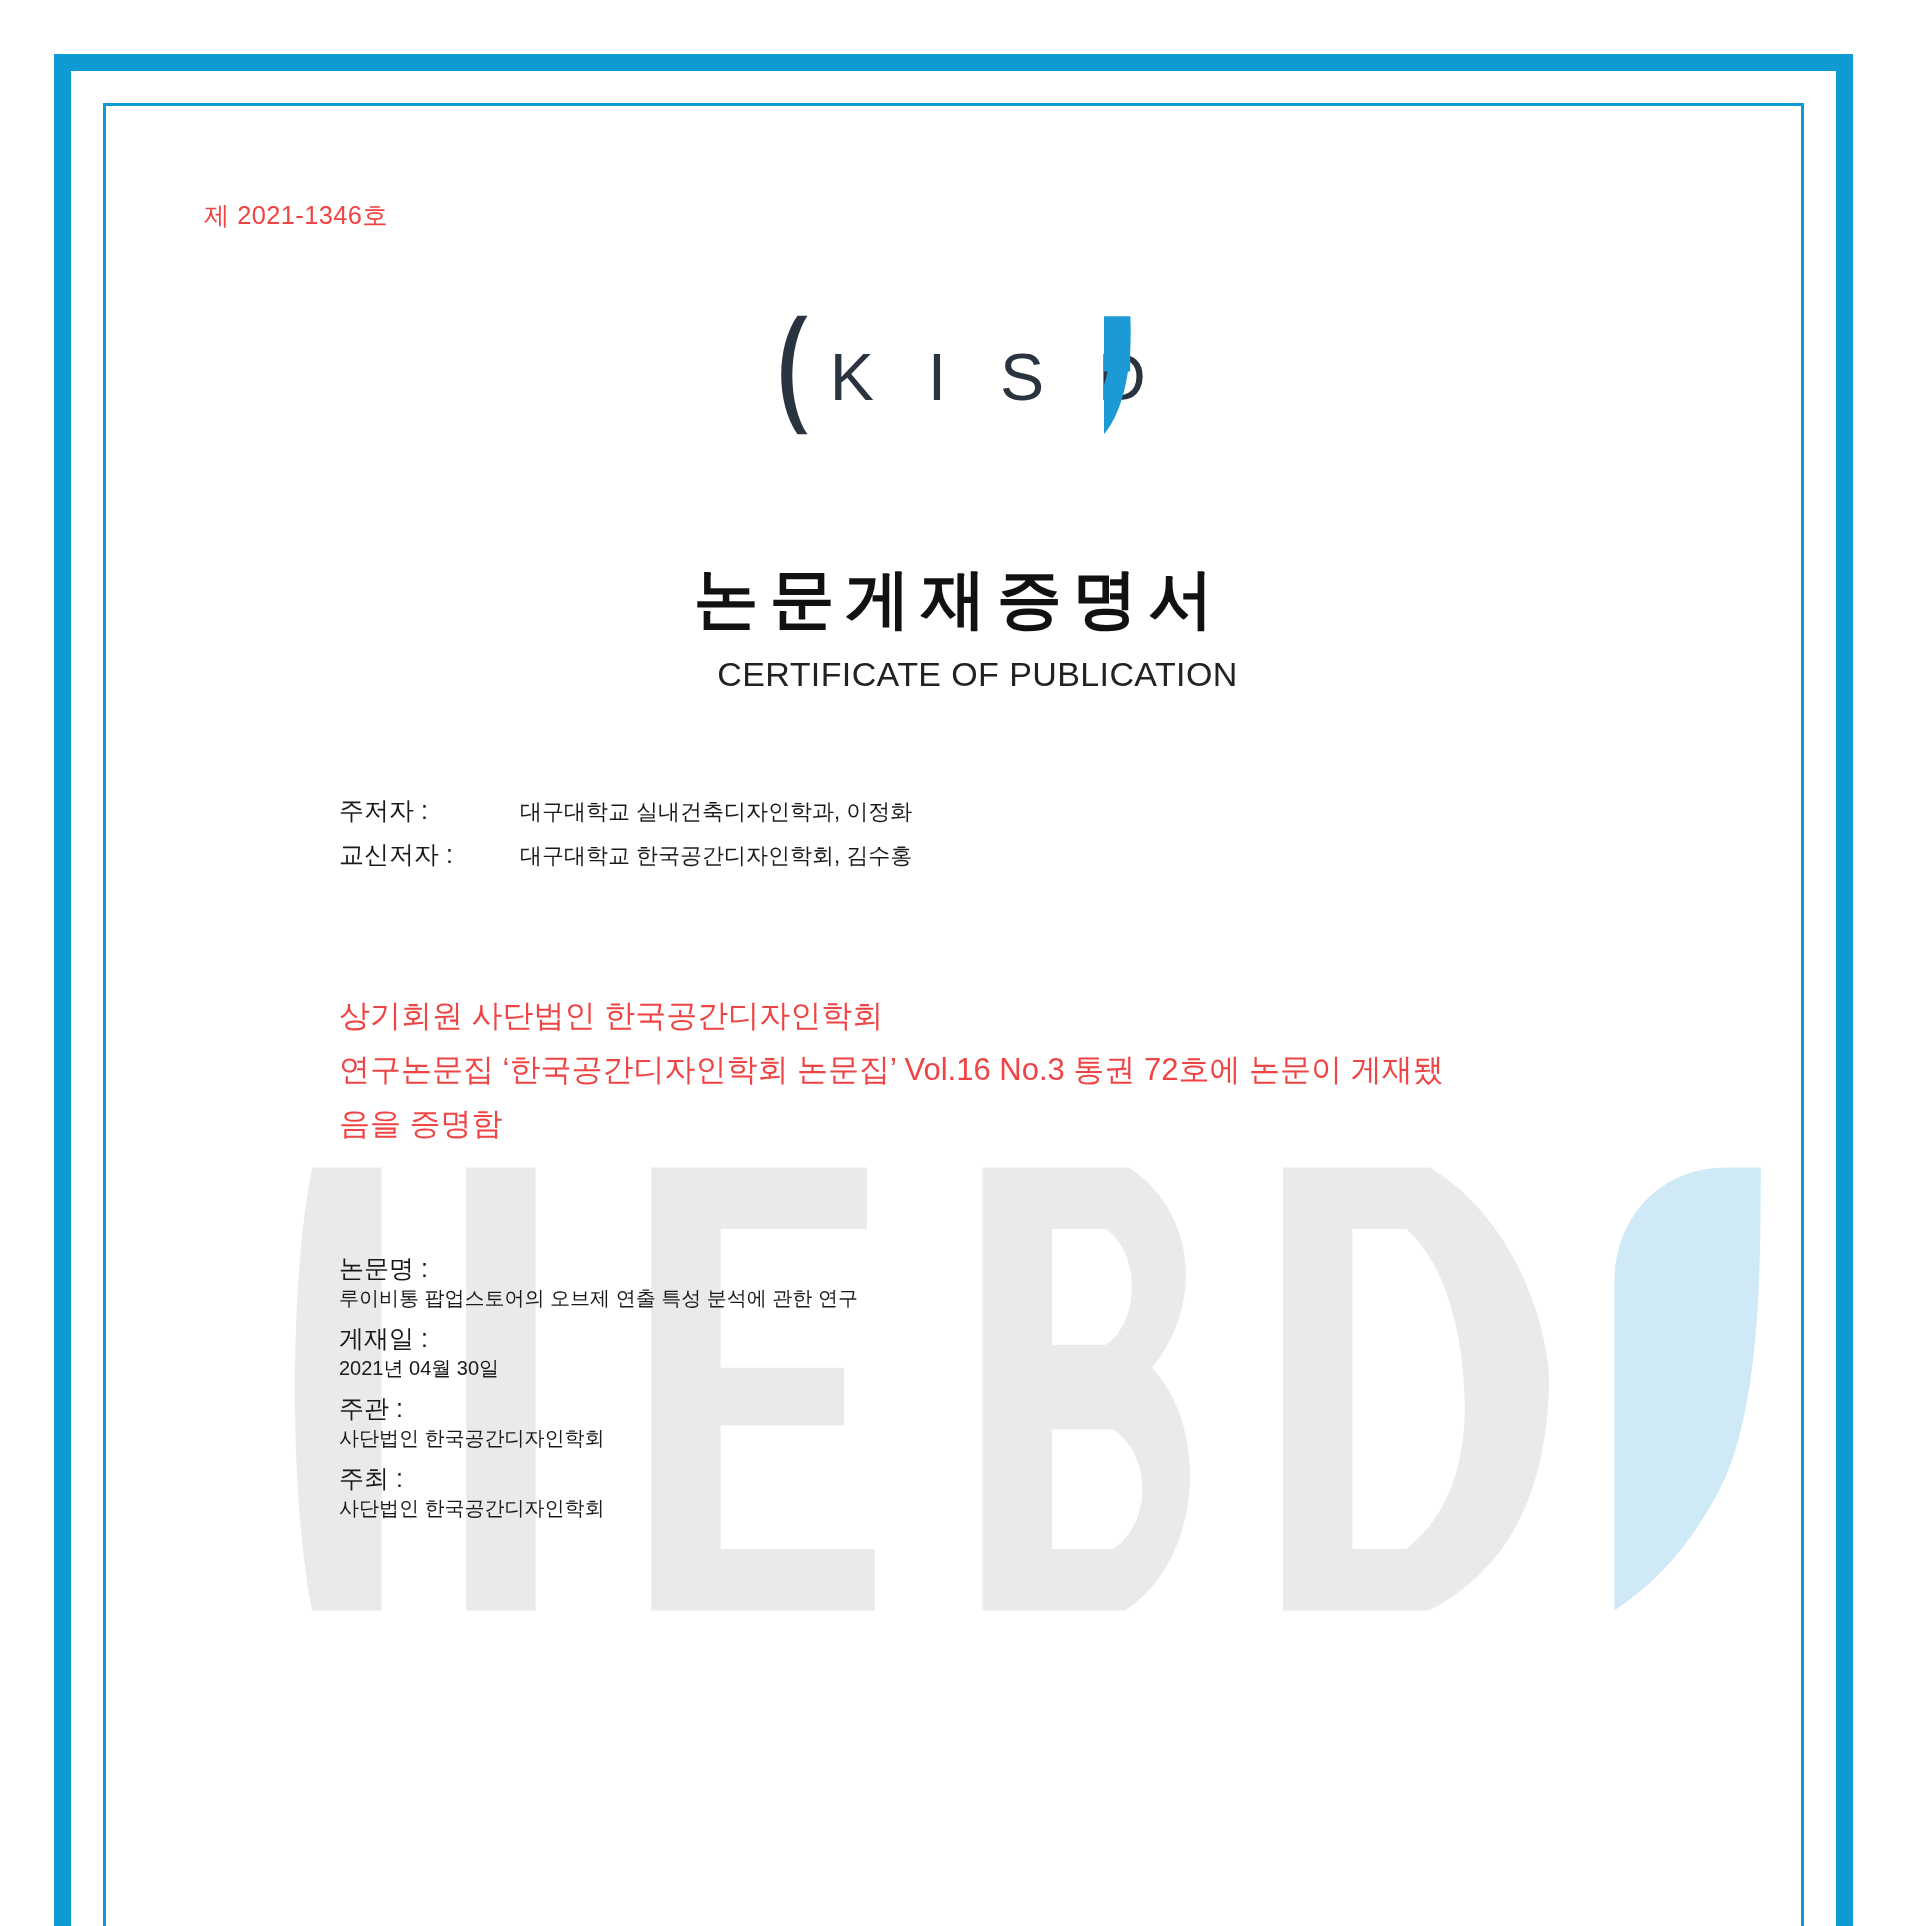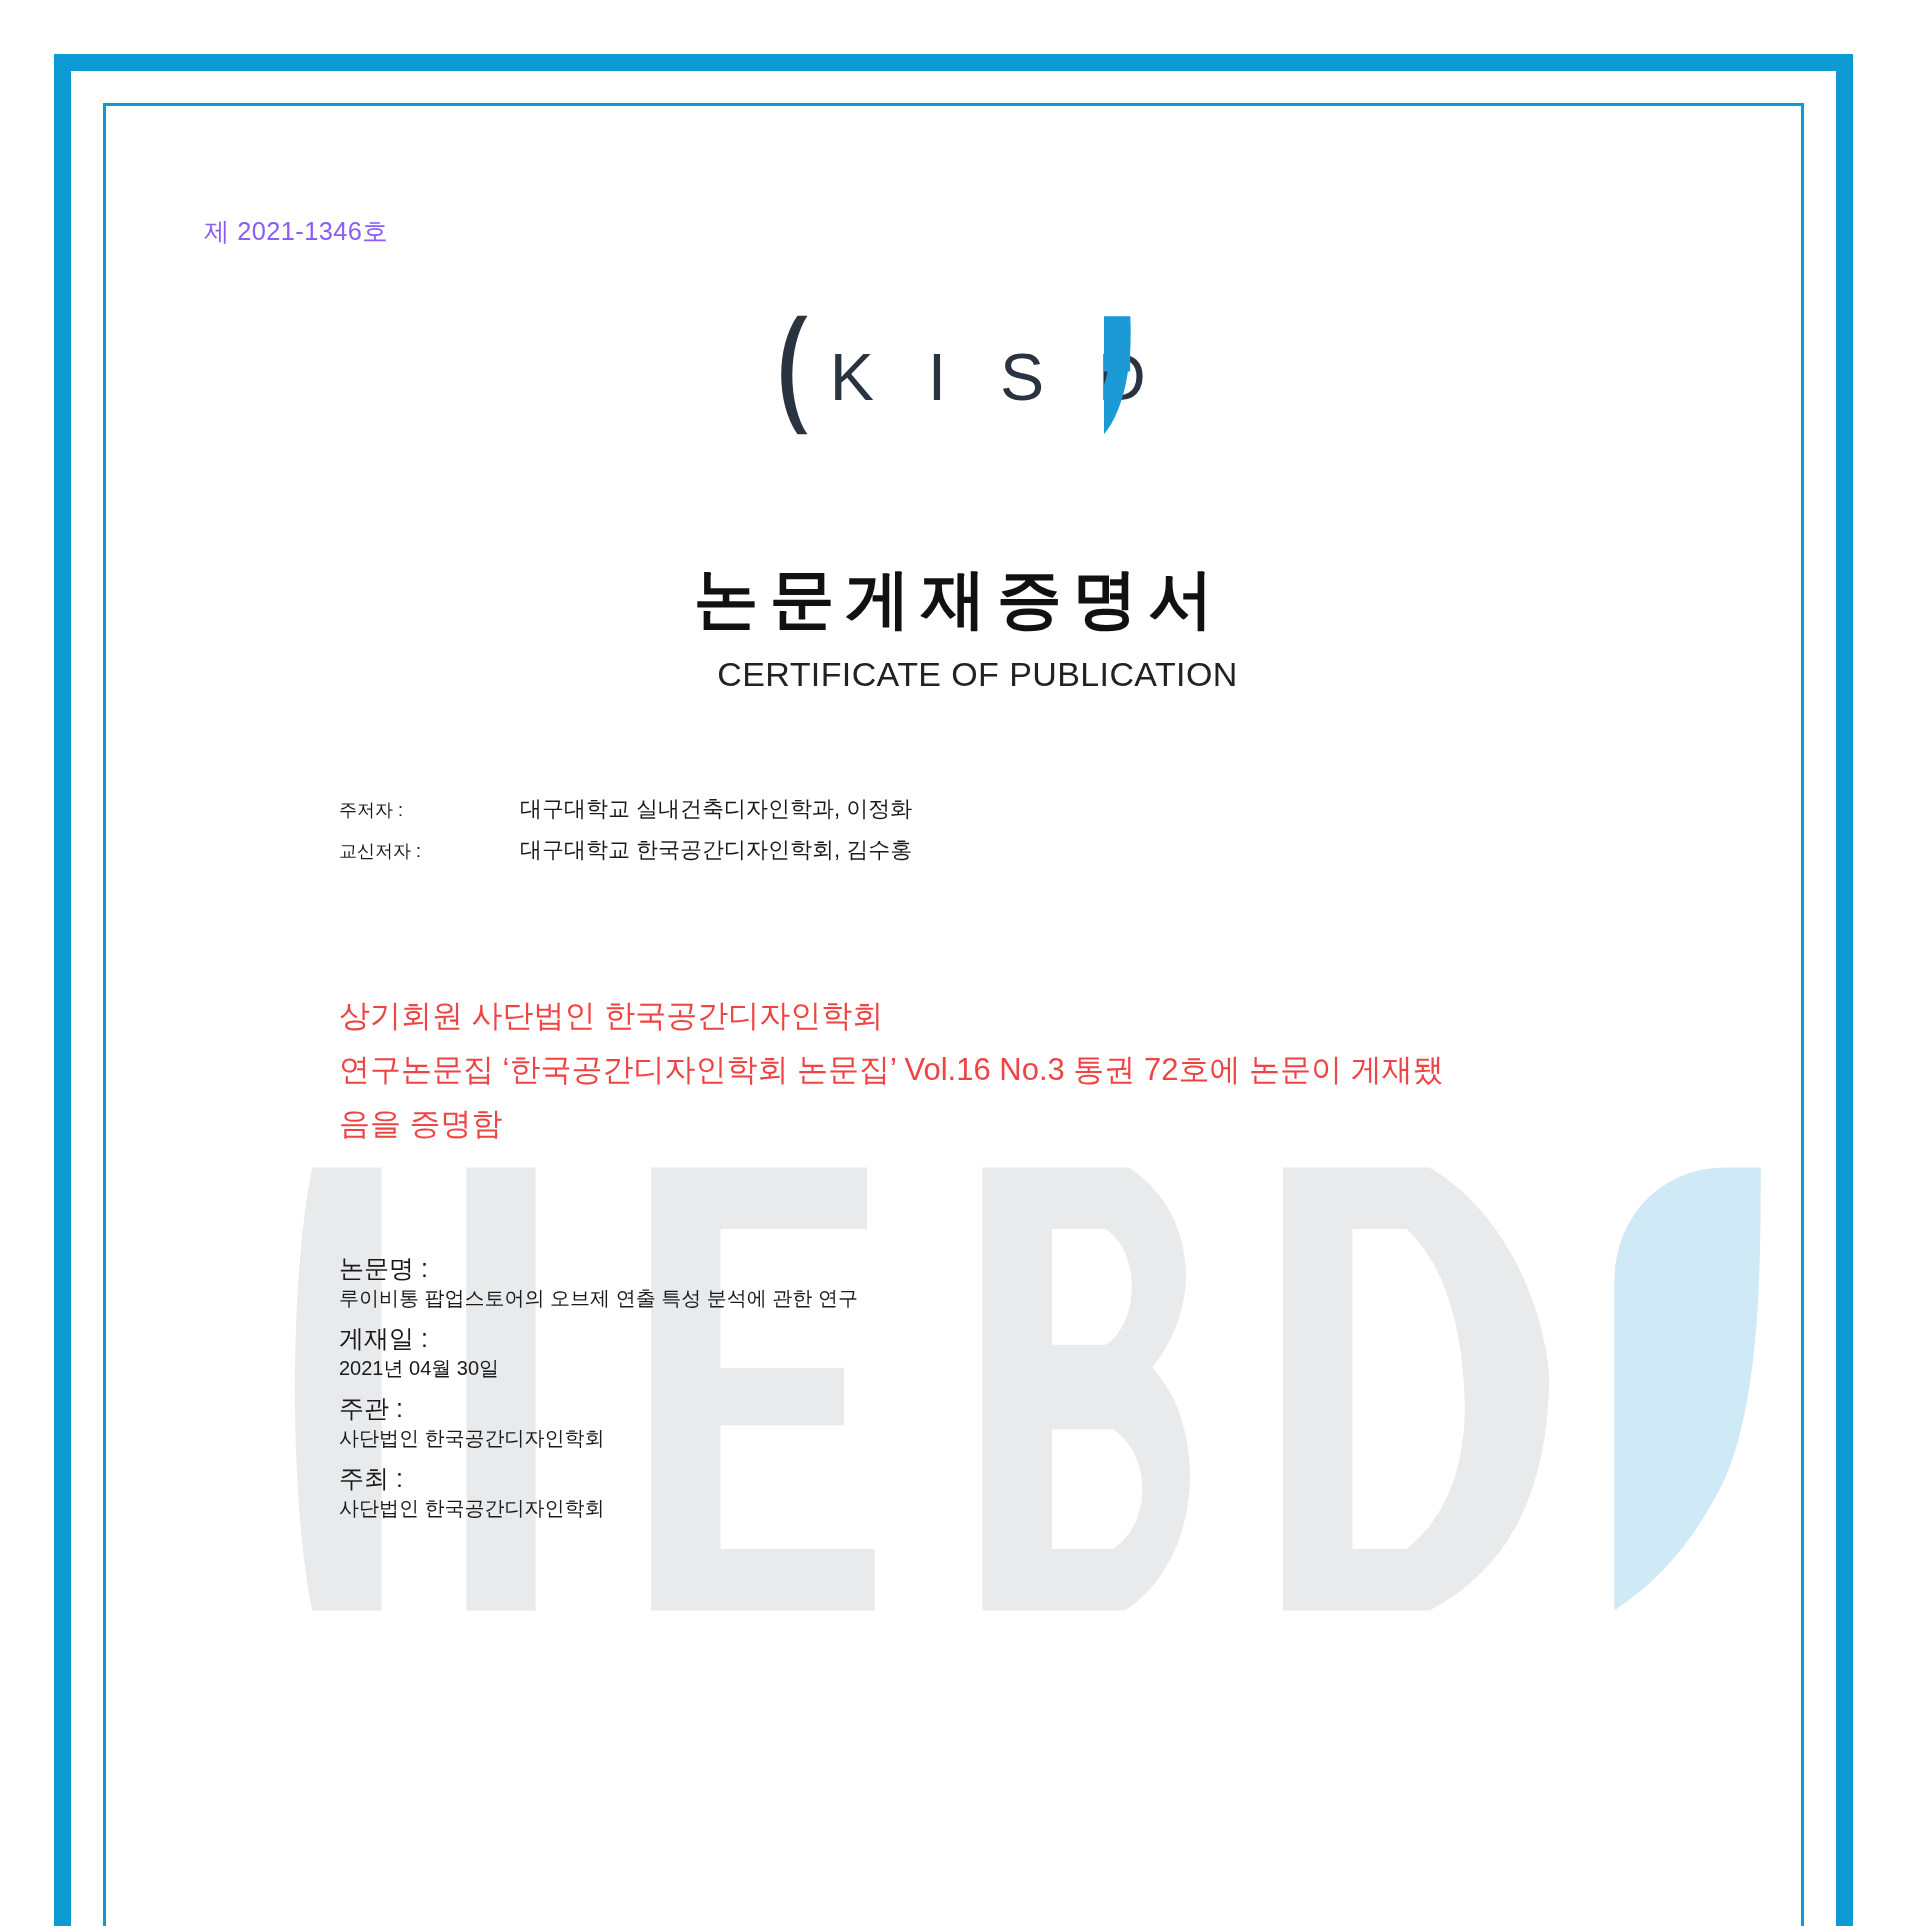--- a/index.html
+++ b/index.html
@@ -52,23 +52,23 @@
     position: absolute;
     left: 0;
     top: 0;
     width: 1907px;
     height: 2700px;
   }
 
   .doc-number {
     position: absolute;
     left: 204px;
-    top: 215px;
+    top: 199px;
     font-size: 25.4px;
-    color: #8b5cf6;
+    color: #ef4444;
     letter-spacing: 0.4px;
   }
 
   
   .logo {
     position: absolute;
     left: 772px;
     top: 304px;
     width: 389px;
     height: 139px;
@@ -105,21 +105,21 @@
     top: 794px;
     width: 1271px;
   }
   .author-row {
     display: flex;
     align-items: baseline;
     margin-bottom: 10.8px;
   }
   .author-label {
     width: 181px;
-    font-size: 18px;
+    font-size: 25px;
     color: #1a1a1a;
   }
   .author-value {
     font-size: 22px;
     color: #1a1a1a;
   }
 
   
   .statement {
     position: absolute;

